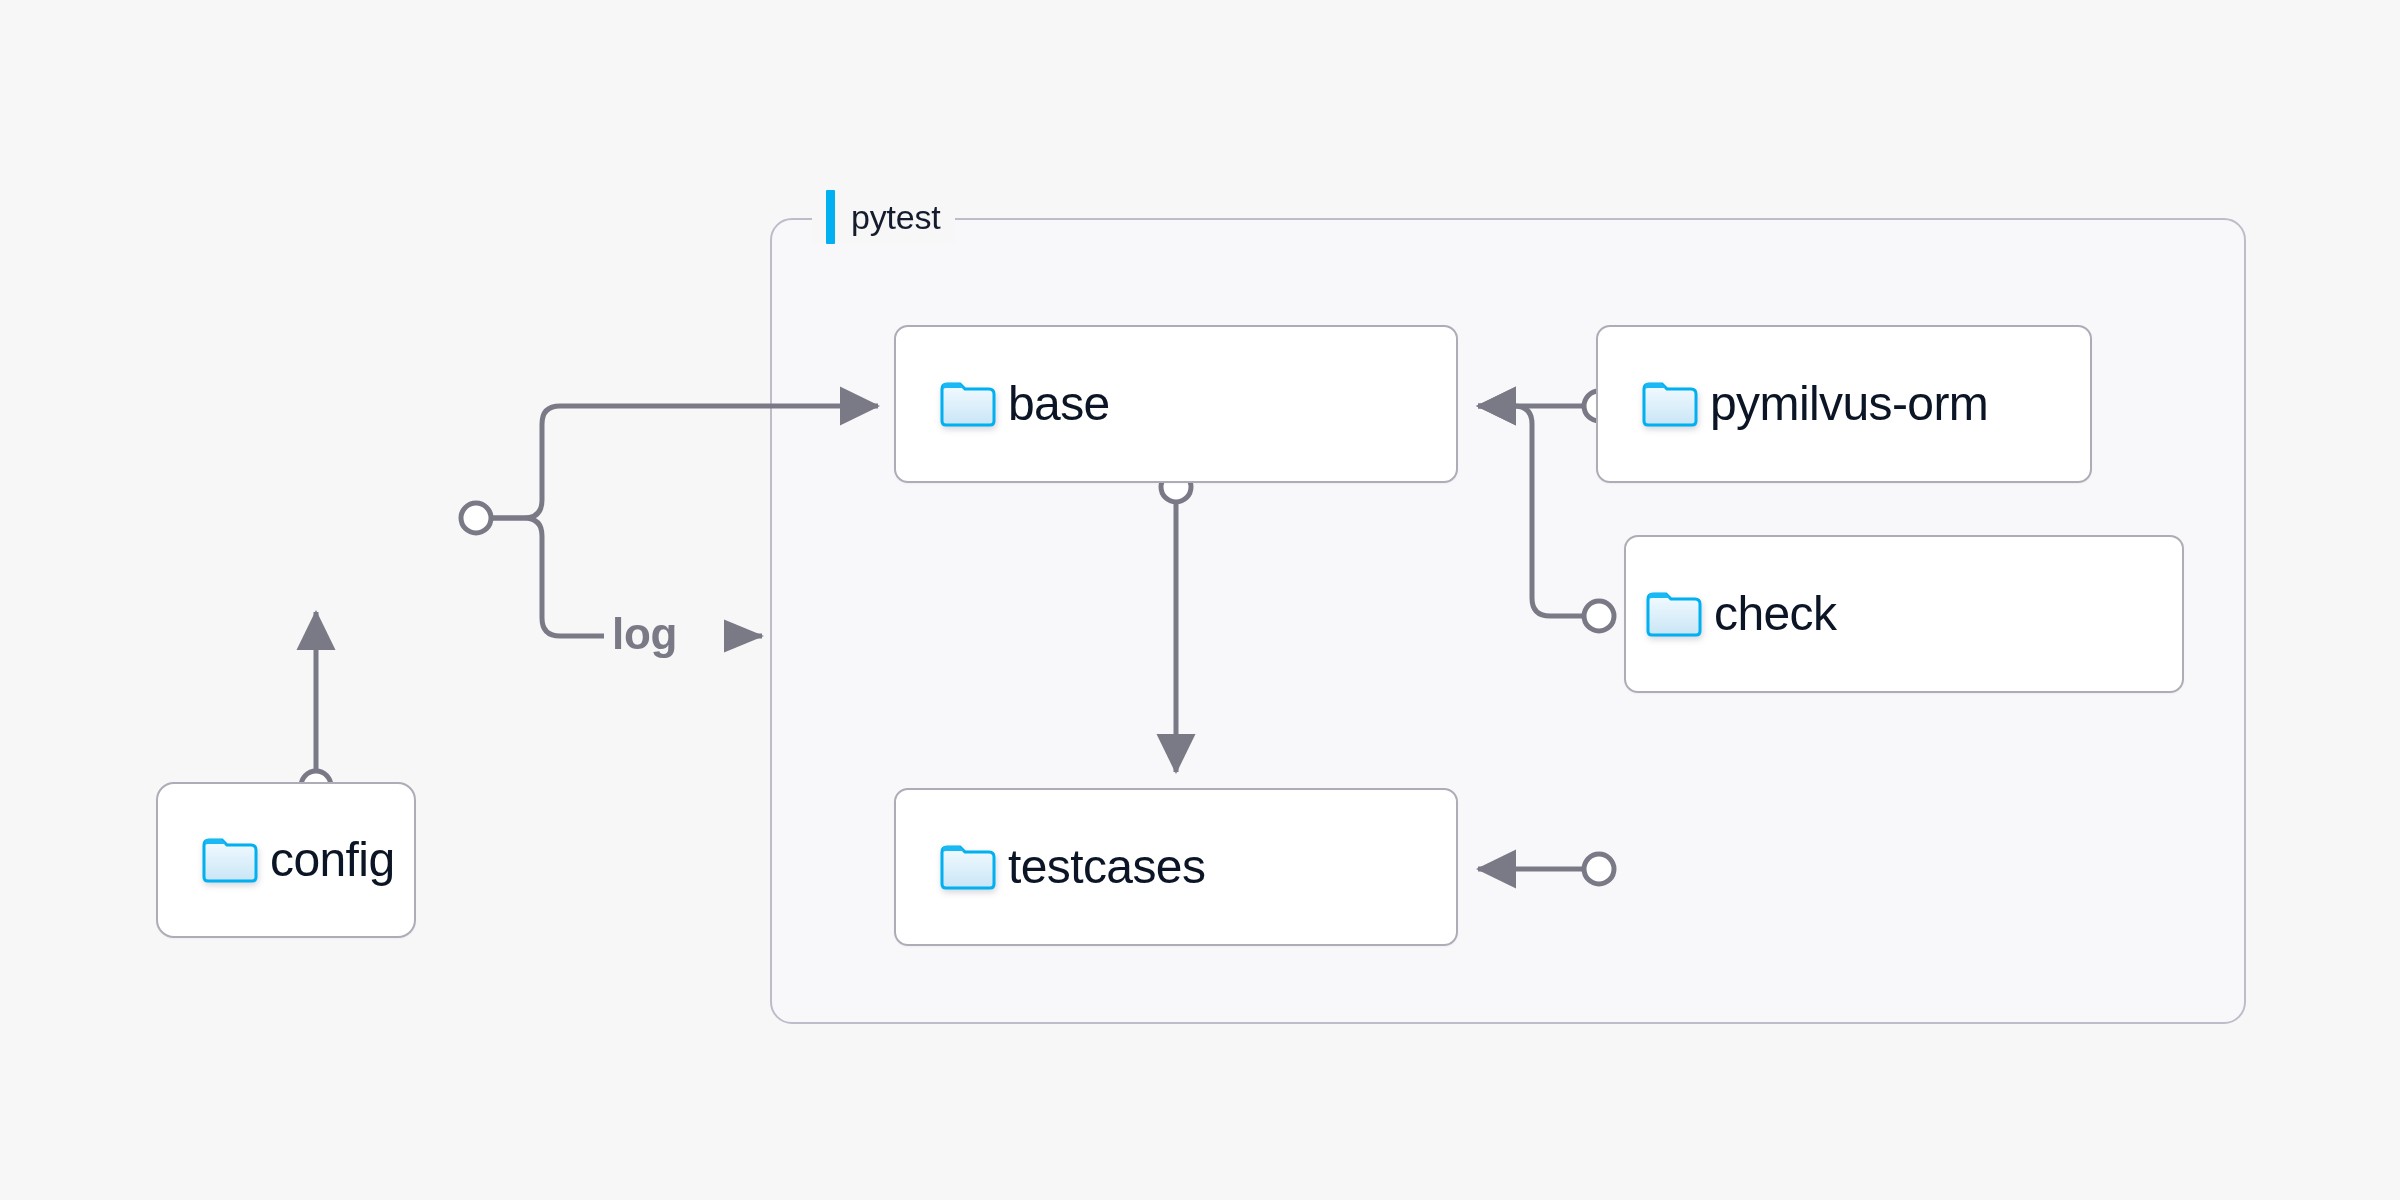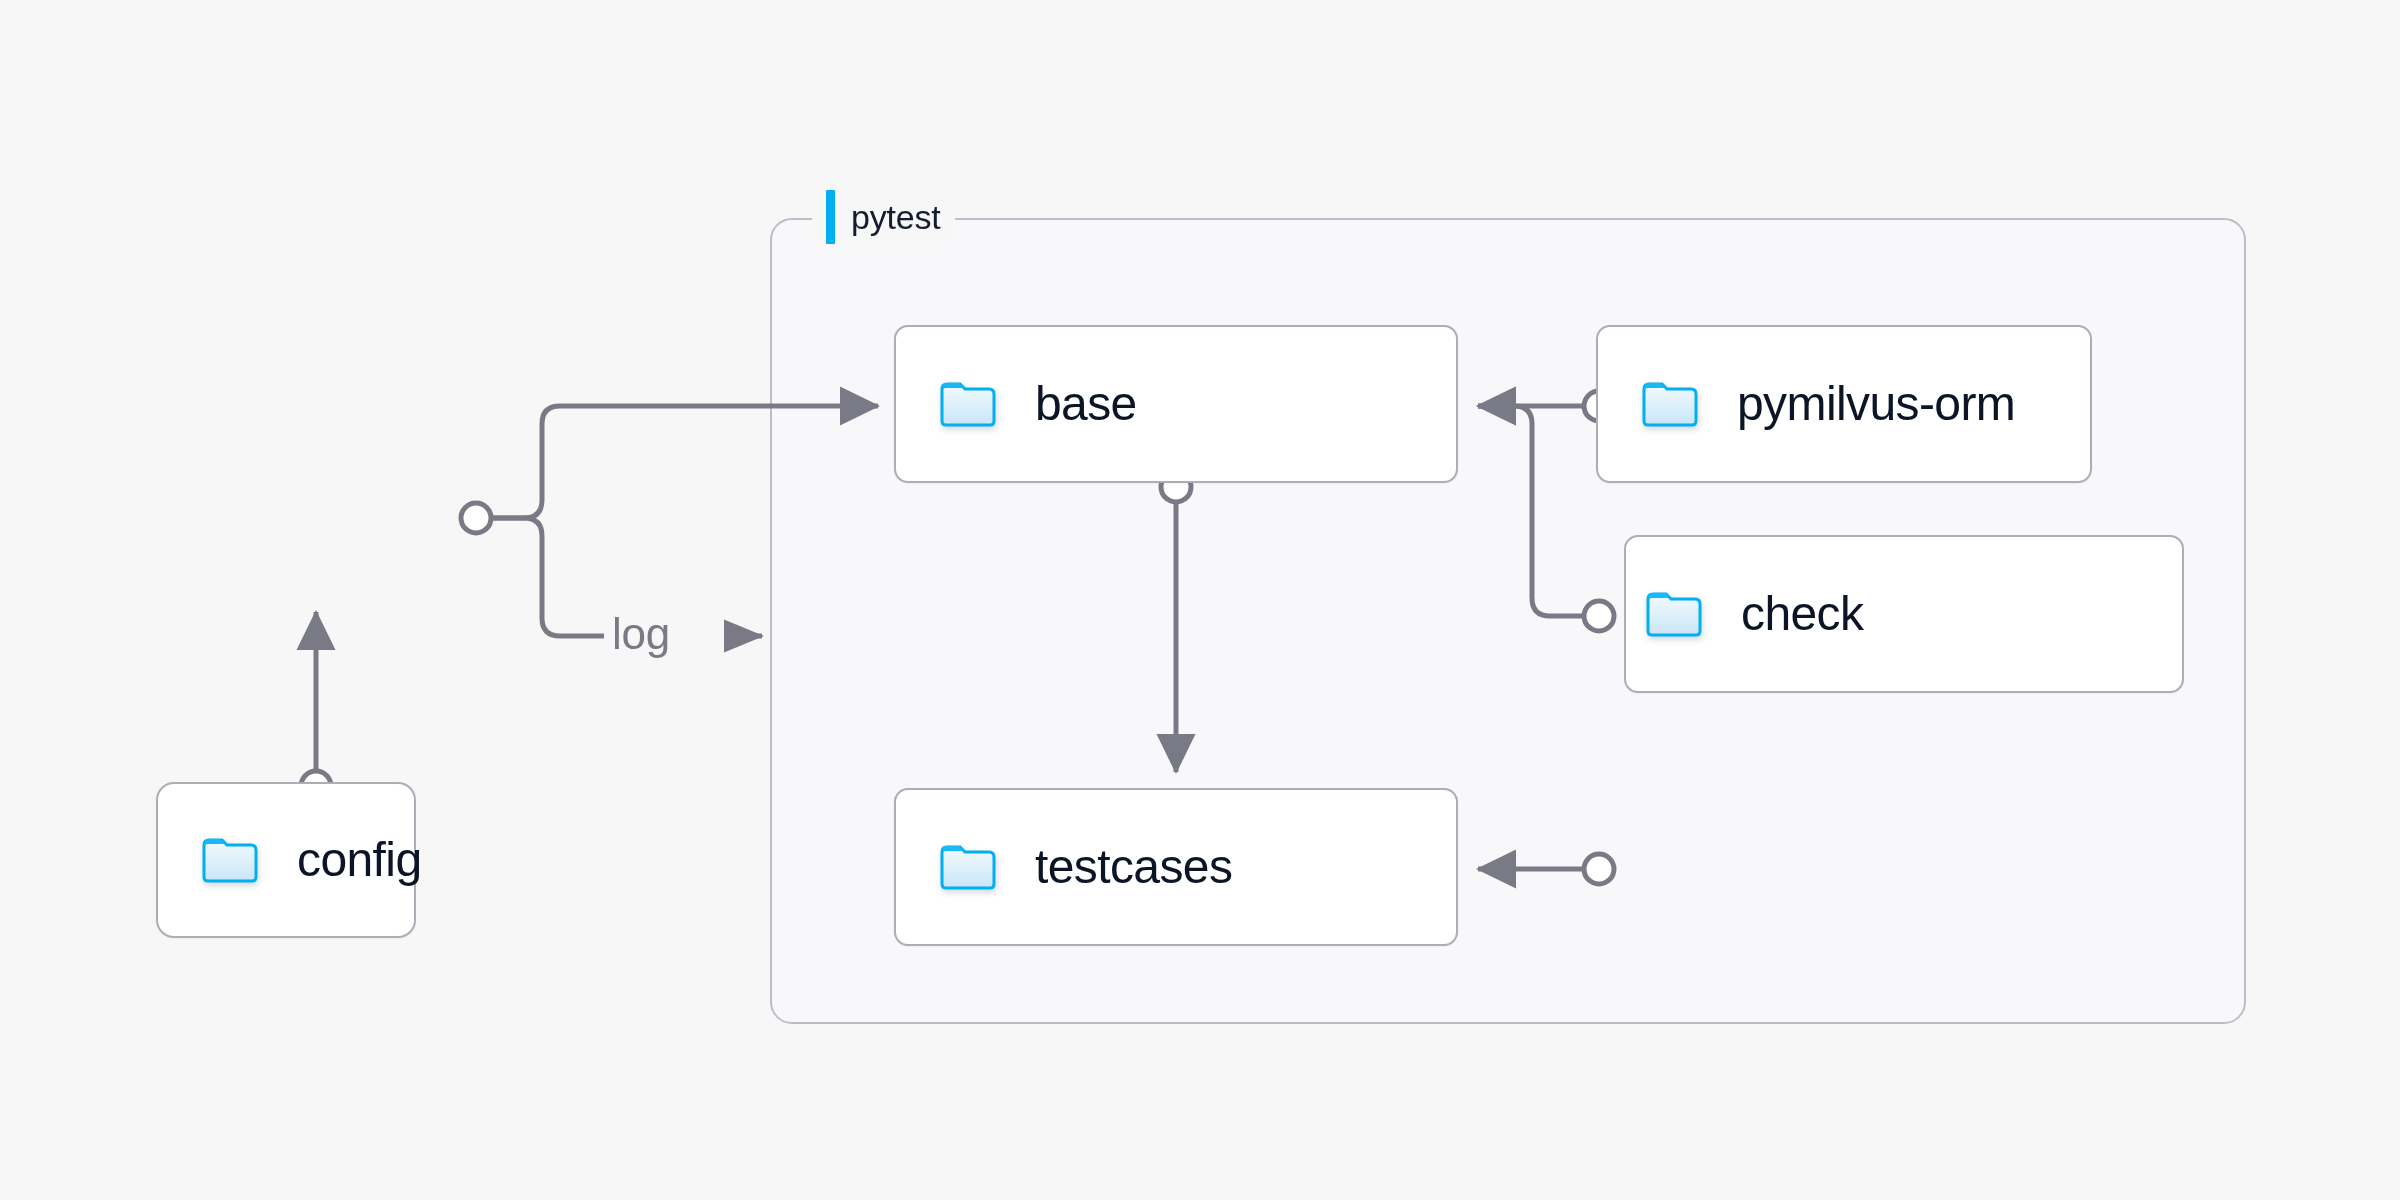--- a/index.html
+++ b/index.html
@@ -44,21 +44,21 @@
 
   
   .node{
     position:absolute;
     background:#ffffff;
     border:2px solid #adadb8;
     border-radius:14px;
     box-sizing:border-box;
     display:flex;align-items:center;
     padding-left:44px;
-    gap:39px;
+    gap:12px;
     box-shadow:0 1px 2px rgba(20,25,40,0.04);
   }
   .node-label{
     font-size:48px;
     color:#0c1526;
     letter-spacing:-0.6px;
     white-space:nowrap;
     line-height:1;
   }
   .folder-icon{
@@ -128,21 +128,21 @@
     <g stroke="#7a7a87" stroke-width="5" fill="#ffffff">
       <circle cx="476" cy="518" r="15"></circle>
       <circle cx="316" cy="786" r="15"></circle>
       <circle cx="1176" cy="487" r="15"></circle>
       <circle cx="1599" cy="406" r="15"></circle>
       <circle cx="1599" cy="616" r="15"></circle>
       <circle cx="1599" cy="869" r="15"></circle>
     </g>
   </svg>
 
-  <div class="edge-label" style="left:604px;top:612px;">log</div>
+  <div class="edge-label" style="left:604px;top:612px;font-weight:bold;">log</div>
 
 
   <div class="node" style="left:156px;top:782px;width:260px;height:156px;border-radius:18px;">
     <svg class="folder-icon" viewBox="0 0 56 46">
       <path d="M2 8 Q2 3 7 3 L20 3 L25 8 L49 8 Q54 8 54 13 L54 40 Q54 44 50 44 L6 44 Q2 44 2 40 Z" fill="url(#folderGrad)" stroke="#00b0f0" stroke-width="3"></path>
       <path d="M3 4 Q3 2 6 2 L19 2 L24 7 L6 7 Q3 7 3 9 Z" fill="#18b9f5"></path>
     </svg>
     <span class="node-label">config</span>
   </div>
 

